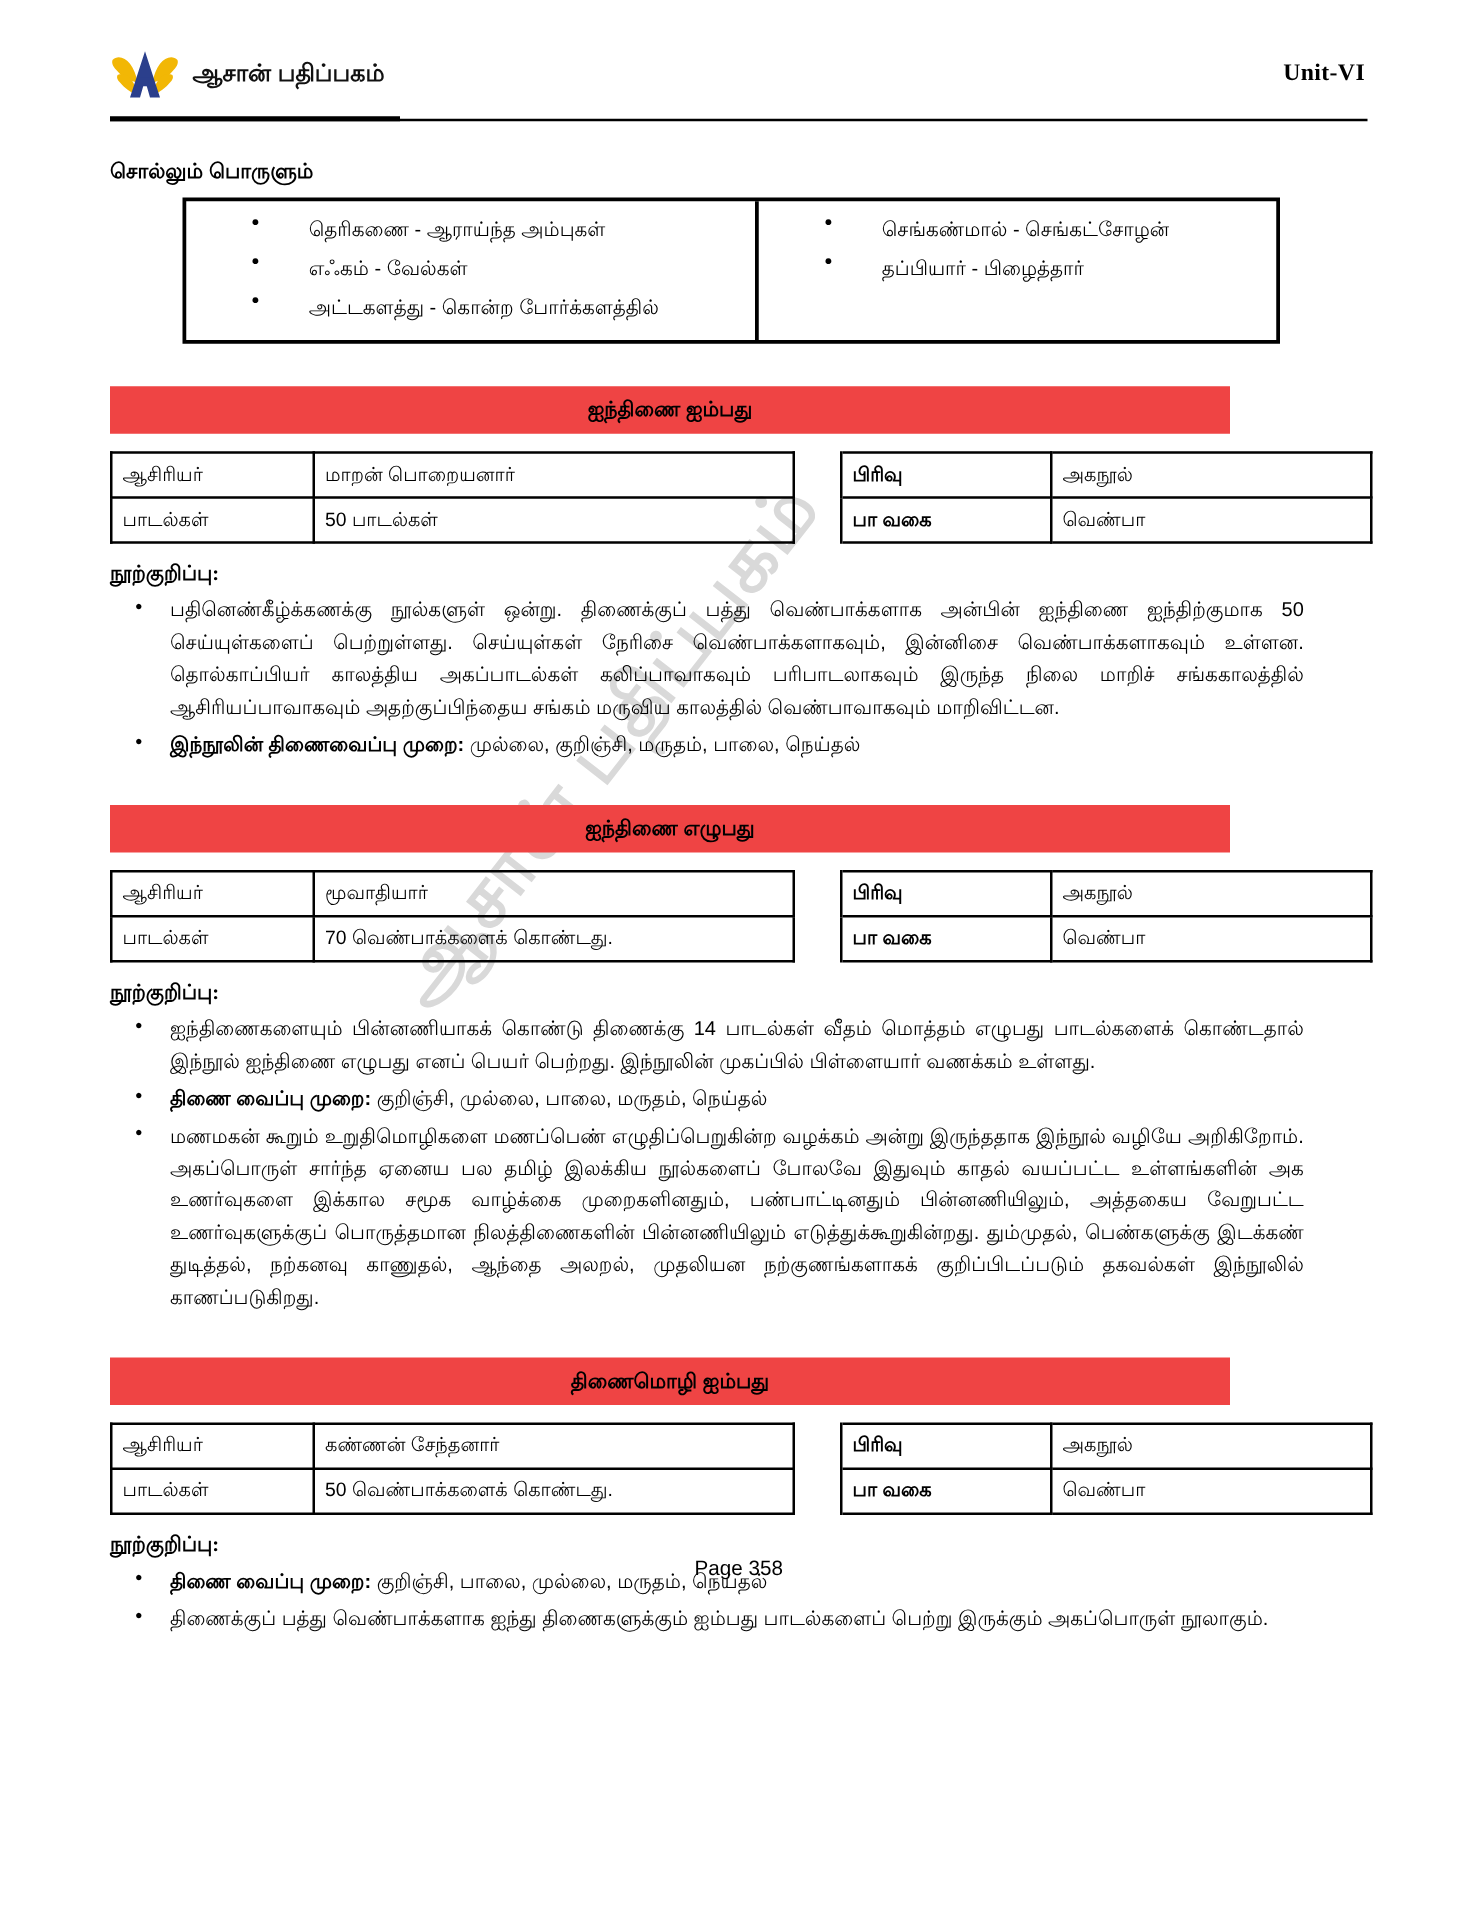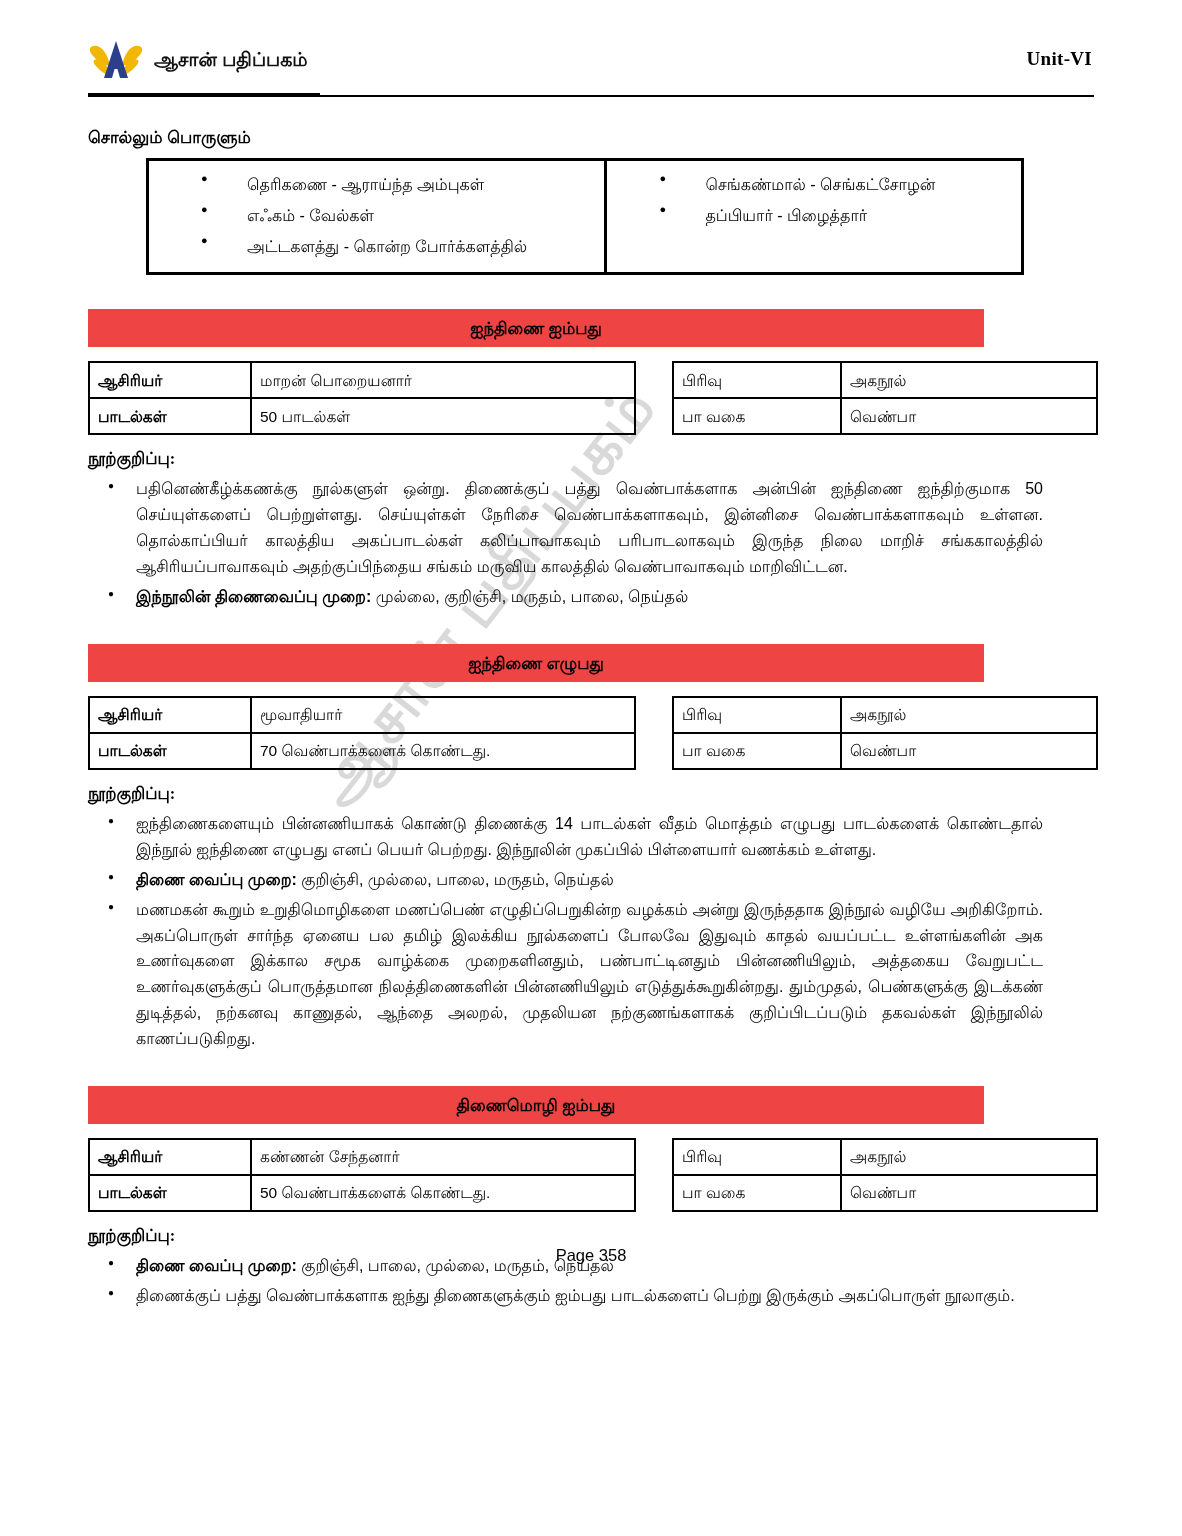--- a/index.html
+++ b/index.html
@@ -167,28 +167,28 @@
     table-layout: fixed;
   }
   .info-table td {
     border: 2px solid #000;
     height: 30px;
     font-size: 15.5px;
     padding: 2px 8px;
     vertical-align: middle;
     line-height: 1.25;
   }
-  .info-table td.key { font-weight: bold; width: 144px; }
+  .info-table td.key { font-weight: normal; width: 144px; }
   .info-table td.val-wide { width: 366px; }
   .info-table td.spacer {
     width: 20px;
     border-top: none;
     border-bottom: none;
   }
-  .info-table td.key2 { font-weight: normal; width: 150px; }
+  .info-table td.key2 { font-weight: bold; width: 150px; }
   .info-table td.val2 { width: 238px; }
 
   
   h3.note-title {
     font-size: 16.5px;
     font-weight: bold;
     margin: 14px 0 6px 0;
     font-family: Liberation Serif, serif;
   }
   ul.notes {

